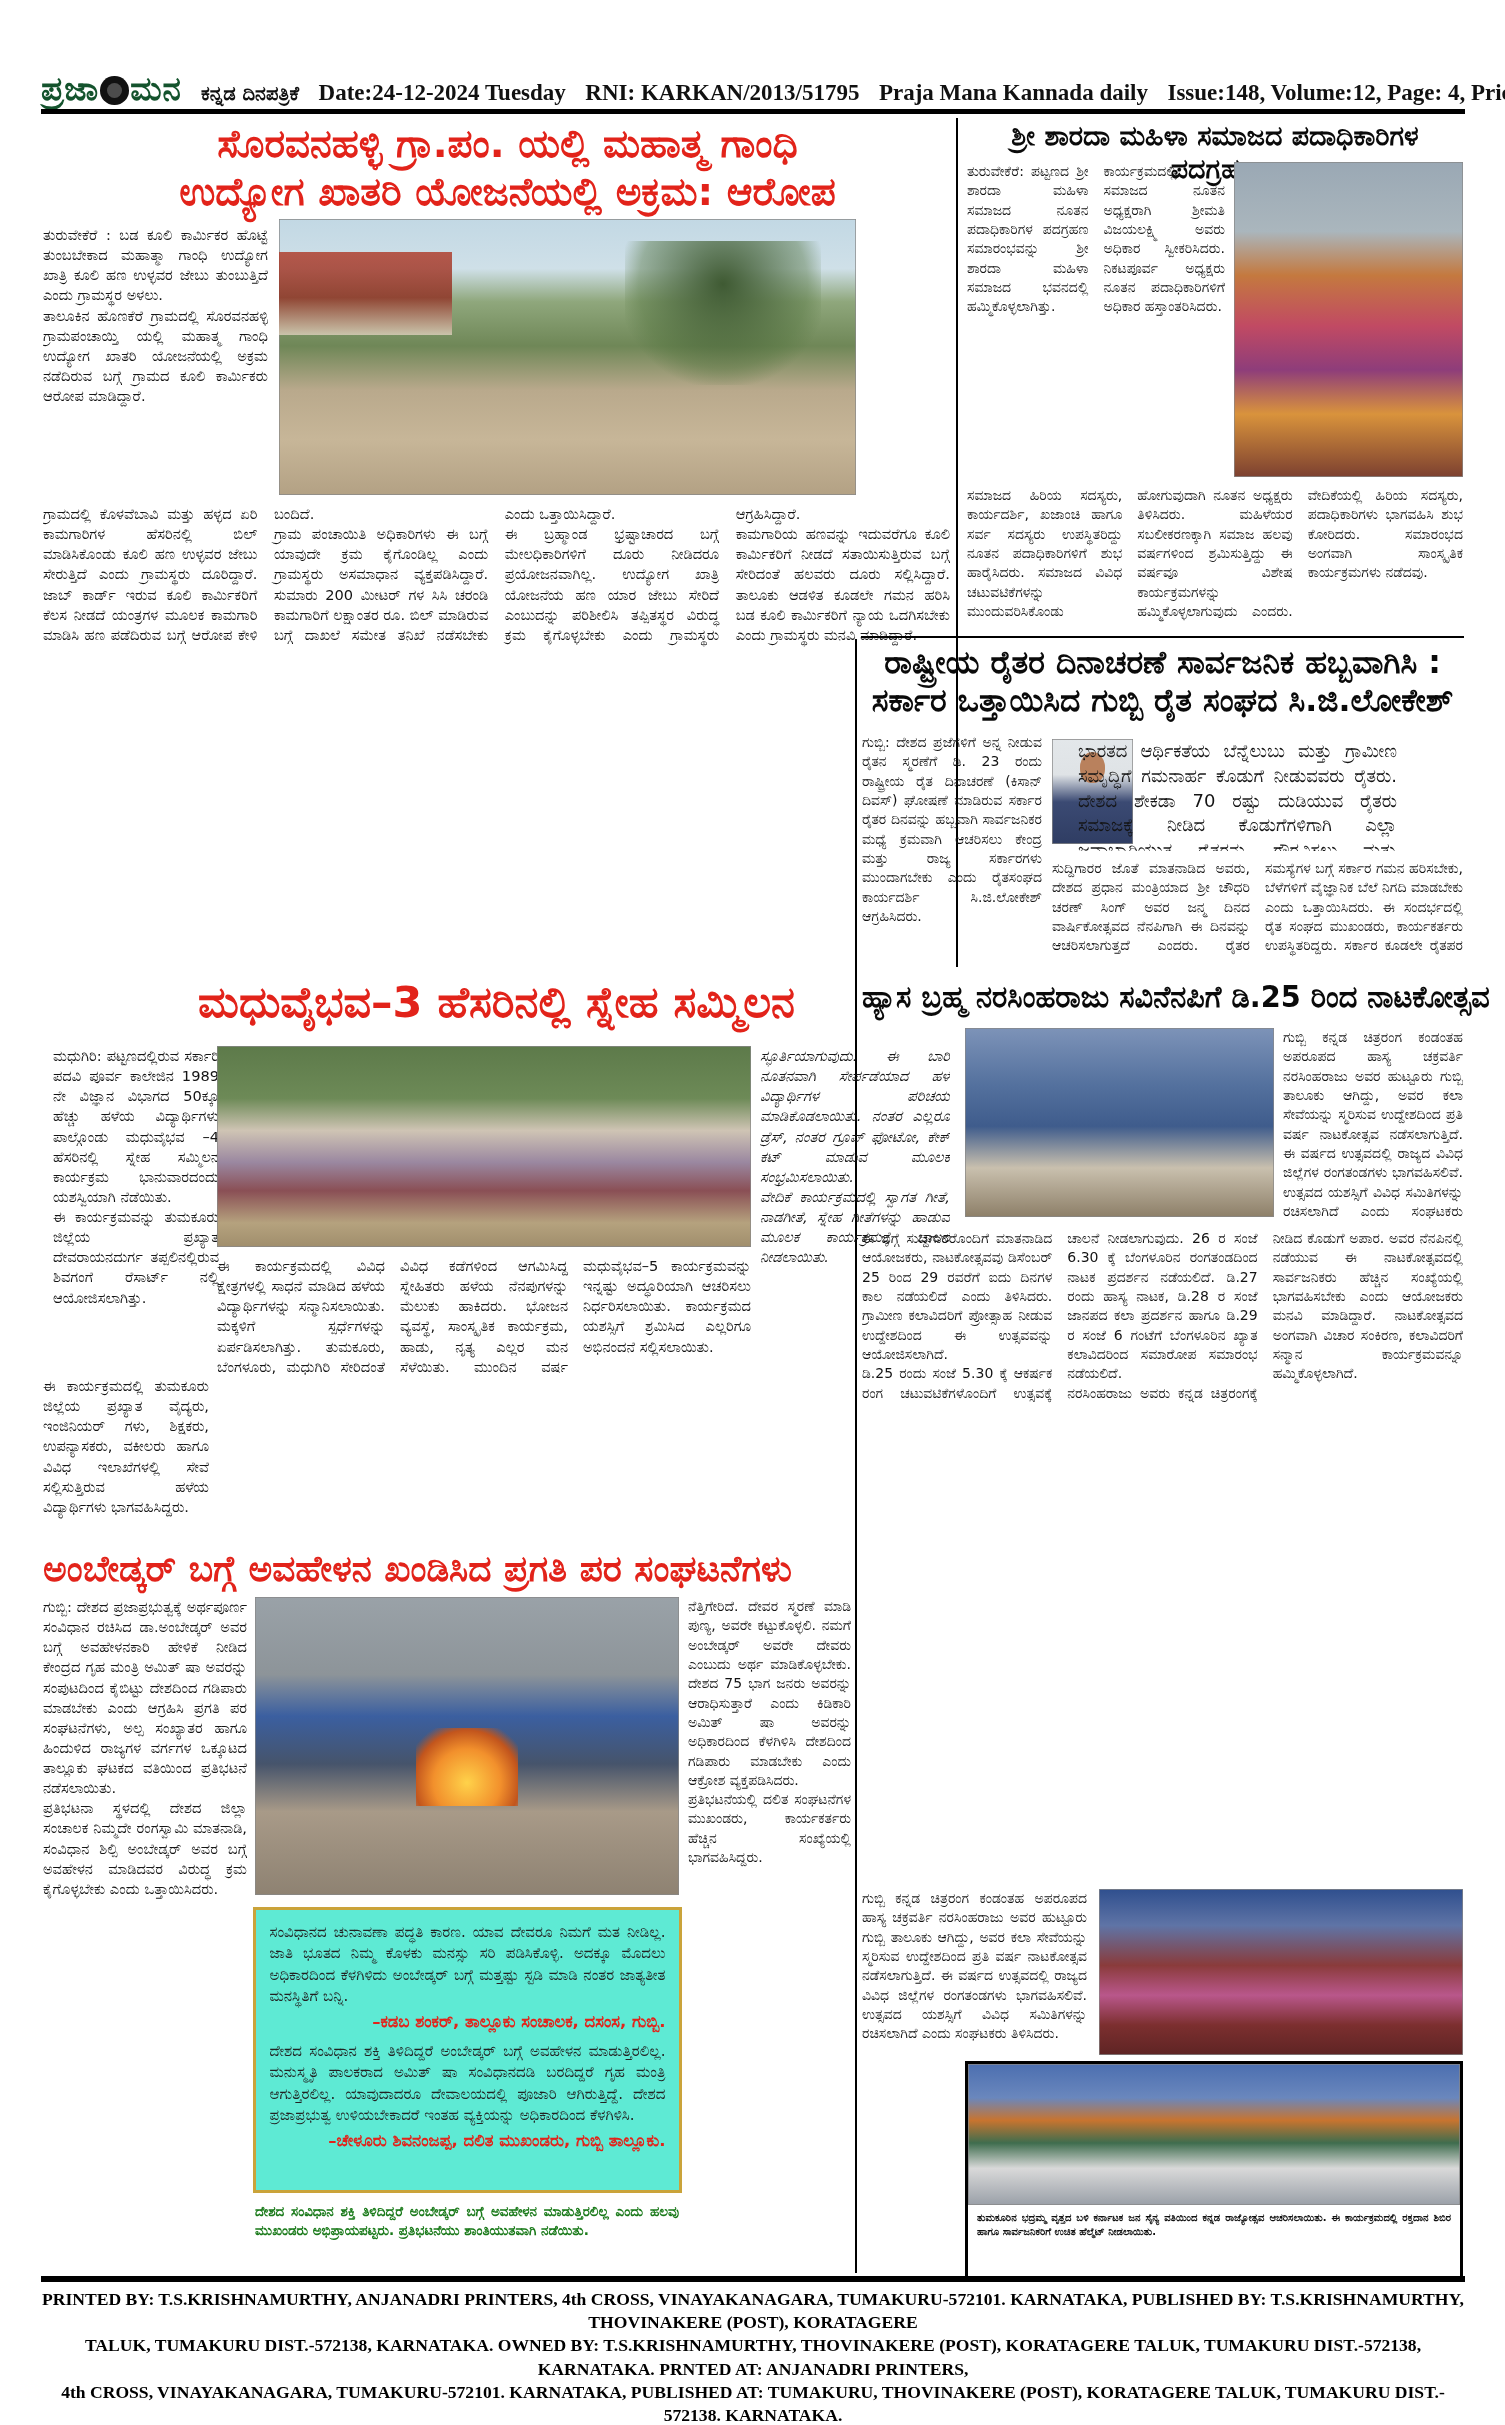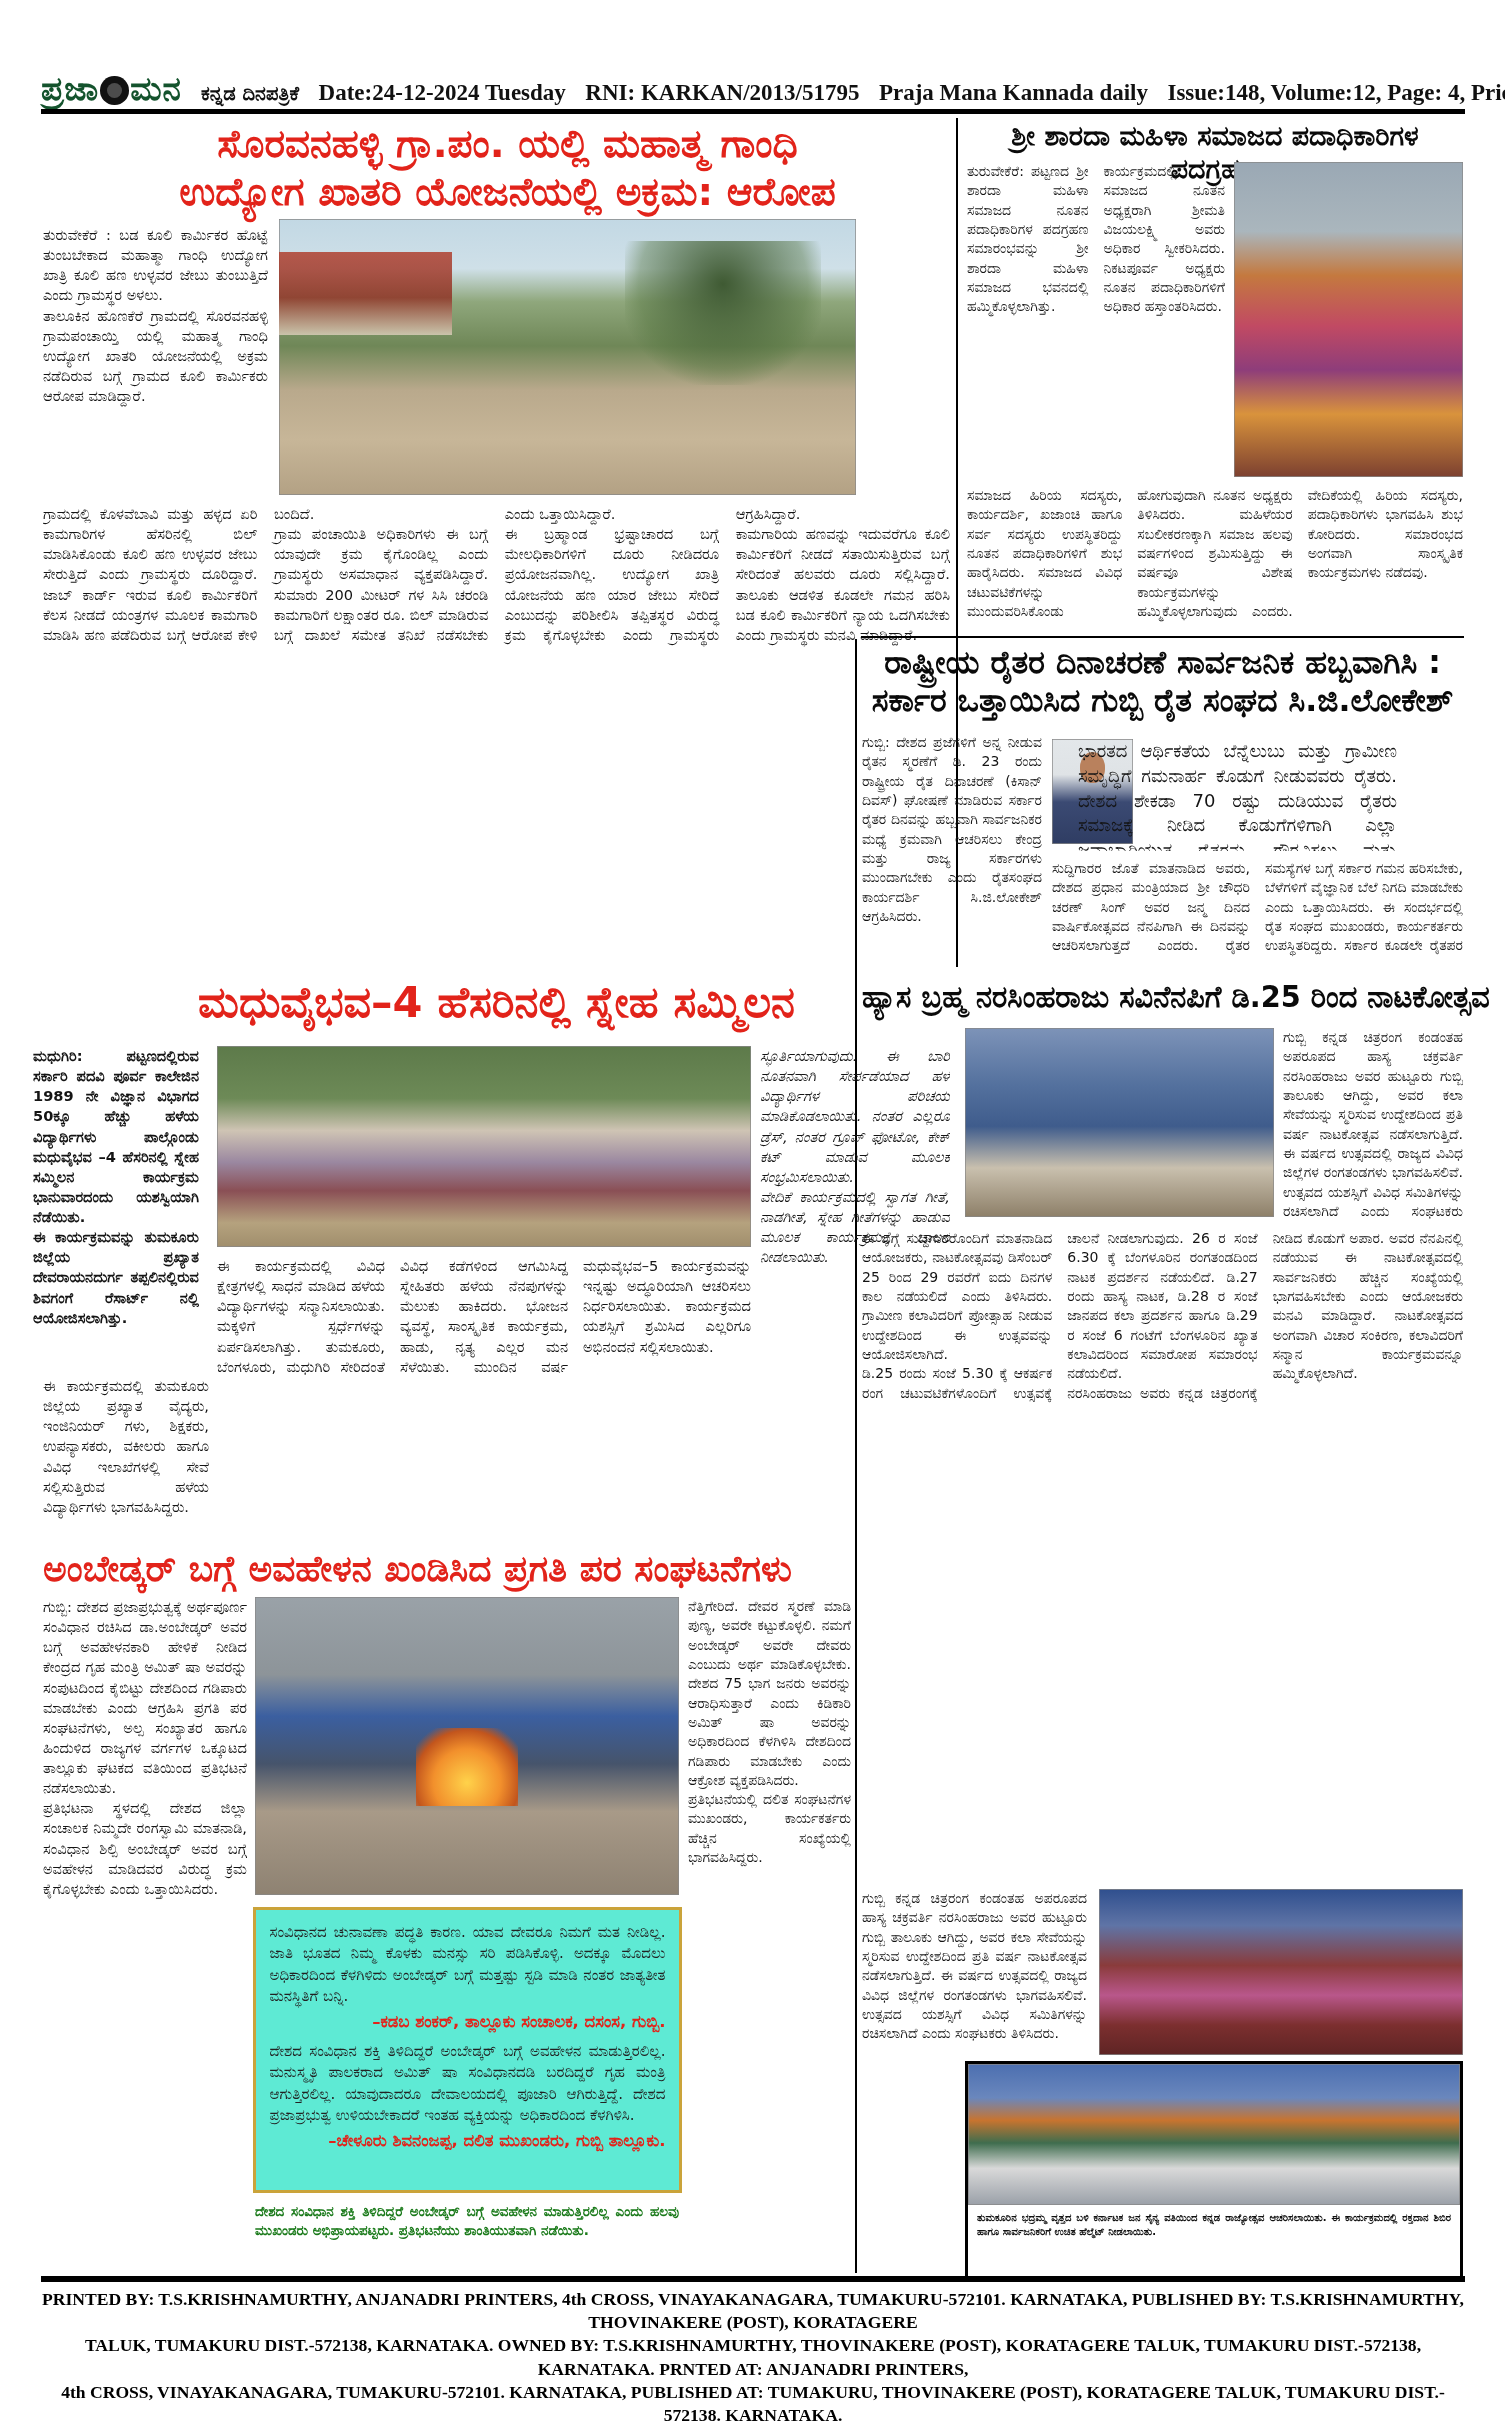--- a/index.html
+++ b/index.html
@@ -103,22 +103,22 @@
 
   <div class="abs hl black" style="left:862px;top:643px;width:601px;font-size:31.5px;">
     <div>ರಾಷ್ಟ್ರೀಯ ರೈತರ ದಿನಾಚರಣೆ ಸಾರ್ವಜನಿಕ ಹಬ್ಬವಾಗಿಸಿ :</div>
     <div>ಸರ್ಕಾರ ಒತ್ತಾಯಿಸಿದ ಗುಬ್ಬಿ ರೈತ ಸಂಘದ ಸಿ.ಜಿ.ಲೋಕೇಶ್</div>
   </div>
   <div class="abs bt" style="left:862px;top:733px;width:180px;height:234px;font-size:14px;">ಗುಬ್ಬಿ: ದೇಶದ ಪ್ರಜೆಗಳಿಗೆ ಅನ್ನ ನೀಡುವ ರೈತನ ಸ್ಮರಣೆಗೆ ಡಿ. 23 ರಂದು ರಾಷ್ಟ್ರೀಯ ರೈತ ದಿನಾಚರಣೆ (ಕಿಸಾನ್ ದಿವಸ್) ಘೋಷಣೆ ಮಾಡಿರುವ ಸರ್ಕಾರ ರೈತರ ದಿನವನ್ನು ಹಬ್ಬವಾಗಿ ಸಾರ್ವಜನಿಕರ ಮಧ್ಯೆ ಕ್ರಮವಾಗಿ ಆಚರಿಸಲು ಕೇಂದ್ರ ಮತ್ತು ರಾಜ್ಯ ಸರ್ಕಾರಗಳು ಮುಂದಾಗಬೇಕು ಎಂದು ರೈತಸಂಘದ ಕಾರ್ಯದರ್ಶಿ ಸಿ.ಜಿ.ಲೋಕೇಶ್ ಆಗ್ರಹಿಸಿದರು.</div>
   <div class="abs ph ph-portrait" style="left:1052px;top:739px;width:81px;height:105px;"></div>
   <div class="abs bt" style="left:1078px;top:739px;width:319px;height:112px;font-size:18px;">ಭಾರತದ ಆರ್ಥಿಕತೆಯ ಬೆನ್ನೆಲುಬು ಮತ್ತು ಗ್ರಾಮೀಣ ಸಮೃದ್ಧಿಗೆ ಗಮನಾರ್ಹ ಕೊಡುಗೆ ನೀಡುವವರು ರೈತರು. ದೇಶದ ಶೇಕಡಾ 70 ರಷ್ಟು ದುಡಿಯುವ ರೈತರು ಸಮಾಜಕ್ಕೆ ನೀಡಿದ ಕೊಡುಗೆಗಳಿಗಾಗಿ ಎಲ್ಲಾ ಜವಾಬ್ದಾರಿಯುತ ರೈತರನ್ನು ಗೌರವಿಸಲು ಮತ್ತು ಪ್ರಶಂಸಿಸಲು, ಪ್ರತಿ ವರ್ಷ ಡಿಸೆಂಬರ್ 23 ರಂದು ರಾಷ್ಟ್ರೀಯ ರೈತರ ದಿನವನ್ನು ಆಚರಿಸಲಾಗುತ್ತದೆ.</div>
   <div class="abs bt cols2" style="left:1052px;top:859px;width:411px;height:108px;font-size:14px;">ಸುದ್ದಿಗಾರರ ಜೊತೆ ಮಾತನಾಡಿದ ಅವರು, ದೇಶದ ಪ್ರಧಾನ ಮಂತ್ರಿಯಾದ ಶ್ರೀ ಚೌಧರಿ ಚರಣ್ ಸಿಂಗ್ ಅವರ ಜನ್ಮ ದಿನದ ವಾರ್ಷಿಕೋತ್ಸವದ ನೆನಪಿಗಾಗಿ ಈ ದಿನವನ್ನು ಆಚರಿಸಲಾಗುತ್ತದೆ ಎಂದರು. ರೈತರ ಸಮಸ್ಯೆಗಳ ಬಗ್ಗೆ ಸರ್ಕಾರ ಗಮನ ಹರಿಸಬೇಕು, ಬೆಳೆಗಳಿಗೆ ವೈಜ್ಞಾನಿಕ ಬೆಲೆ ನಿಗದಿ ಮಾಡಬೇಕು ಎಂದು ಒತ್ತಾಯಿಸಿದರು. ಈ ಸಂದರ್ಭದಲ್ಲಿ ರೈತ ಸಂಘದ ಮುಖಂಡರು, ಕಾರ್ಯಕರ್ತರು ಉಪಸ್ಥಿತರಿದ್ದರು. ಸರ್ಕಾರ ಕೂಡಲೇ ರೈತಪರ ಯೋಜನೆಗಳನ್ನು ಜಾರಿಗೆ ತರಬೇಕು ಎಂದು ಆಗ್ರಹಿಸಿದರು.</div>
 
-  <div class="abs hl red" style="left:43px;top:976px;width:907px;font-size:43px;">ಮಧುವೈಭವ–4 ಹೆಸರಿನಲ್ಲಿ ಸ್ನೇಹ ಸಮ್ಮಿಲನ</div>
-  <div class="abs bt" style="left:33px;top:1046px;width:166px;height:489px;font-weight:bold;">ಮಧುಗಿರಿ: ಪಟ್ಟಣದಲ್ಲಿರುವ ಸರ್ಕಾರಿ ಪದವಿ ಪೂರ್ವ ಕಾಲೇಜಿನ 1989 ನೇ ವಿಜ್ಞಾನ ವಿಭಾಗದ 50ಕ್ಕೂ ಹೆಚ್ಚು ಹಳೆಯ ವಿದ್ಯಾರ್ಥಿಗಳು ಪಾಲ್ಗೊಂಡು ಮಧುವೈಭವ –4 ಹೆಸರಿನಲ್ಲಿ ಸ್ನೇಹ ಸಮ್ಮಿಲನ ಕಾರ್ಯಕ್ರಮ ಭಾನುವಾರದಂದು ಯಶಸ್ವಿಯಾಗಿ ನೆಡೆಯಿತು.
+  <div class="abs hl red" style="left:43px;top:976px;width:907px;font-size:43px;">ಮಧುವೈಭವ–3 ಹೆಸರಿನಲ್ಲಿ ಸ್ನೇಹ ಸಮ್ಮಿಲನ</div>
+  <div class="abs bt" style="left:53px;top:1046px;width:166px;height:489px;">ಮಧುಗಿರಿ: ಪಟ್ಟಣದಲ್ಲಿರುವ ಸರ್ಕಾರಿ ಪದವಿ ಪೂರ್ವ ಕಾಲೇಜಿನ 1989 ನೇ ವಿಜ್ಞಾನ ವಿಭಾಗದ 50ಕ್ಕೂ ಹೆಚ್ಚು ಹಳೆಯ ವಿದ್ಯಾರ್ಥಿಗಳು ಪಾಲ್ಗೊಂಡು ಮಧುವೈಭವ –4 ಹೆಸರಿನಲ್ಲಿ ಸ್ನೇಹ ಸಮ್ಮಿಲನ ಕಾರ್ಯಕ್ರಮ ಭಾನುವಾರದಂದು ಯಶಸ್ವಿಯಾಗಿ ನೆಡೆಯಿತು.
 ಈ ಕಾರ್ಯಕ್ರಮವನ್ನು ತುಮಕೂರು ಜಿಲ್ಲೆಯ ಪ್ರಖ್ಯಾತ ದೇವರಾಯನದುರ್ಗ ತಪ್ಪಲಿನಲ್ಲಿರುವ ಶಿವಗಂಗೆ ರೆಸಾರ್ಟ್ ನಲ್ಲಿ ಆಯೋಜಿಸಲಾಗಿತ್ತು.</div>
   <div class="abs ph ph-group" style="left:217px;top:1046px;width:534px;height:201px;"></div>
   <div class="abs bt" style="left:760px;top:1046px;width:190px;height:489px;font-style:italic;">ಸ್ಫೂರ್ತಿಯಾಗುವುದು. ಈ ಬಾರಿ ನೂತನವಾಗಿ ಸೇರ್ಪಡೆಯಾದ ಹಳೆ ವಿದ್ಯಾರ್ಥಿಗಳ ಪರಿಚಯ ಮಾಡಿಕೊಡಲಾಯಿತು. ನಂತರ ಎಲ್ಲರೂ ಡ್ರೆಸ್, ನಂತರ ಗ್ರೂಪ್ ಫೋಟೋ, ಕೇಕ್ ಕಟ್ ಮಾಡುವ ಮೂಲಕ ಸಂಭ್ರಮಿಸಲಾಯಿತು.
 ವೇದಿಕೆ ಕಾರ್ಯಕ್ರಮದಲ್ಲಿ ಸ್ವಾಗತ ಗೀತೆ, ನಾಡಗೀತೆ, ಸ್ನೇಹ ಗೀತೆಗಳನ್ನು ಹಾಡುವ ಮೂಲಕ ಕಾರ್ಯಕ್ರಮಕ್ಕೆ ಚಾಲನೆ ನೀಡಲಾಯಿತು.</div>
   <div class="abs bt cols3" style="left:217px;top:1256px;width:534px;height:279px;">ಈ ಕಾರ್ಯಕ್ರಮದಲ್ಲಿ ವಿವಿಧ ಕ್ಷೇತ್ರಗಳಲ್ಲಿ ಸಾಧನೆ ಮಾಡಿದ ಹಳೆಯ ವಿದ್ಯಾರ್ಥಿಗಳನ್ನು ಸನ್ಮಾನಿಸಲಾಯಿತು. ಮಕ್ಕಳಿಗೆ ಸ್ಪರ್ಧೆಗಳನ್ನು ಏರ್ಪಡಿಸಲಾಗಿತ್ತು. ತುಮಕೂರು, ಬೆಂಗಳೂರು, ಮಧುಗಿರಿ ಸೇರಿದಂತೆ ವಿವಿಧ ಕಡೆಗಳಿಂದ ಆಗಮಿಸಿದ್ದ ಸ್ನೇಹಿತರು ಹಳೆಯ ನೆನಪುಗಳನ್ನು ಮೆಲುಕು ಹಾಕಿದರು. ಭೋಜನ ವ್ಯವಸ್ಥೆ, ಸಾಂಸ್ಕೃತಿಕ ಕಾರ್ಯಕ್ರಮ, ಹಾಡು, ನೃತ್ಯ ಎಲ್ಲರ ಮನ ಸೆಳೆಯಿತು. ಮುಂದಿನ ವರ್ಷ ಮಧುವೈಭವ–5 ಕಾರ್ಯಕ್ರಮವನ್ನು ಇನ್ನಷ್ಟು ಅದ್ಧೂರಿಯಾಗಿ ಆಚರಿಸಲು ನಿರ್ಧರಿಸಲಾಯಿತು. ಕಾರ್ಯಕ್ರಮದ ಯಶಸ್ಸಿಗೆ ಶ್ರಮಿಸಿದ ಎಲ್ಲರಿಗೂ ಅಭಿನಂದನೆ ಸಲ್ಲಿಸಲಾಯಿತು.</div>
   <div class="abs bt" style="left:43px;top:1376px;width:166px;height:157px;">ಈ ಕಾರ್ಯಕ್ರಮದಲ್ಲಿ ತುಮಕೂರು ಜಿಲ್ಲೆಯ ಪ್ರಖ್ಯಾತ ವೈದ್ಯರು, ಇಂಜಿನಿಯರ್ ಗಳು, ಶಿಕ್ಷಕರು, ಉಪನ್ಯಾಸಕರು, ವಕೀಲರು ಹಾಗೂ ವಿವಿಧ ಇಲಾಖೆಗಳಲ್ಲಿ ಸೇವೆ ಸಲ್ಲಿಸುತ್ತಿರುವ ಹಳೆಯ ವಿದ್ಯಾರ್ಥಿಗಳು ಭಾಗವಹಿಸಿದ್ದರು.</div>
 
   <div class="abs hl black" style="left:862px;top:979px;width:601px;font-size:30px;white-space:nowrap;transform:scaleX(.96);transform-origin:left;">ಹ್ಯಾಸ ಬ್ರಹ್ಮ ನರಸಿಂಹರಾಜು ಸವಿನೆನಪಿಗೆ ಡಿ.25 ರಿಂದ ನಾಟಕೋತ್ಸವ</div>
   <div class="abs ph ph-stagebook" style="left:965px;top:1028px;width:309px;height:189px;"></div>
   <div class="abs bt" style="left:1283px;top:1028px;width:180px;height:192px;font-size:14px;">ಗುಬ್ಬಿ ಕನ್ನಡ ಚಿತ್ರರಂಗ ಕಂಡಂತಹ ಅಪರೂಪದ ಹಾಸ್ಯ ಚಕ್ರವರ್ತಿ ನರಸಿಂಹರಾಜು ಅವರ ಹುಟ್ಟೂರು ಗುಬ್ಬಿ ತಾಲೂಕು ಆಗಿದ್ದು, ಅವರ ಕಲಾ ಸೇವೆಯನ್ನು ಸ್ಮರಿಸುವ ಉದ್ದೇಶದಿಂದ ಪ್ರತಿ ವರ್ಷ ನಾಟಕೋತ್ಸವ ನಡೆಸಲಾಗುತ್ತಿದೆ. ಈ ವರ್ಷದ ಉತ್ಸವದಲ್ಲಿ ರಾಜ್ಯದ ವಿವಿಧ ಜಿಲ್ಲೆಗಳ ರಂಗತಂಡಗಳು ಭಾಗವಹಿಸಲಿವೆ. ಉತ್ಸವದ ಯಶಸ್ಸಿಗೆ ವಿವಿಧ ಸಮಿತಿಗಳನ್ನು ರಚಿಸಲಾಗಿದೆ ಎಂದು ಸಂಘಟಕರು ತಿಳಿಸಿದರು.</div>

